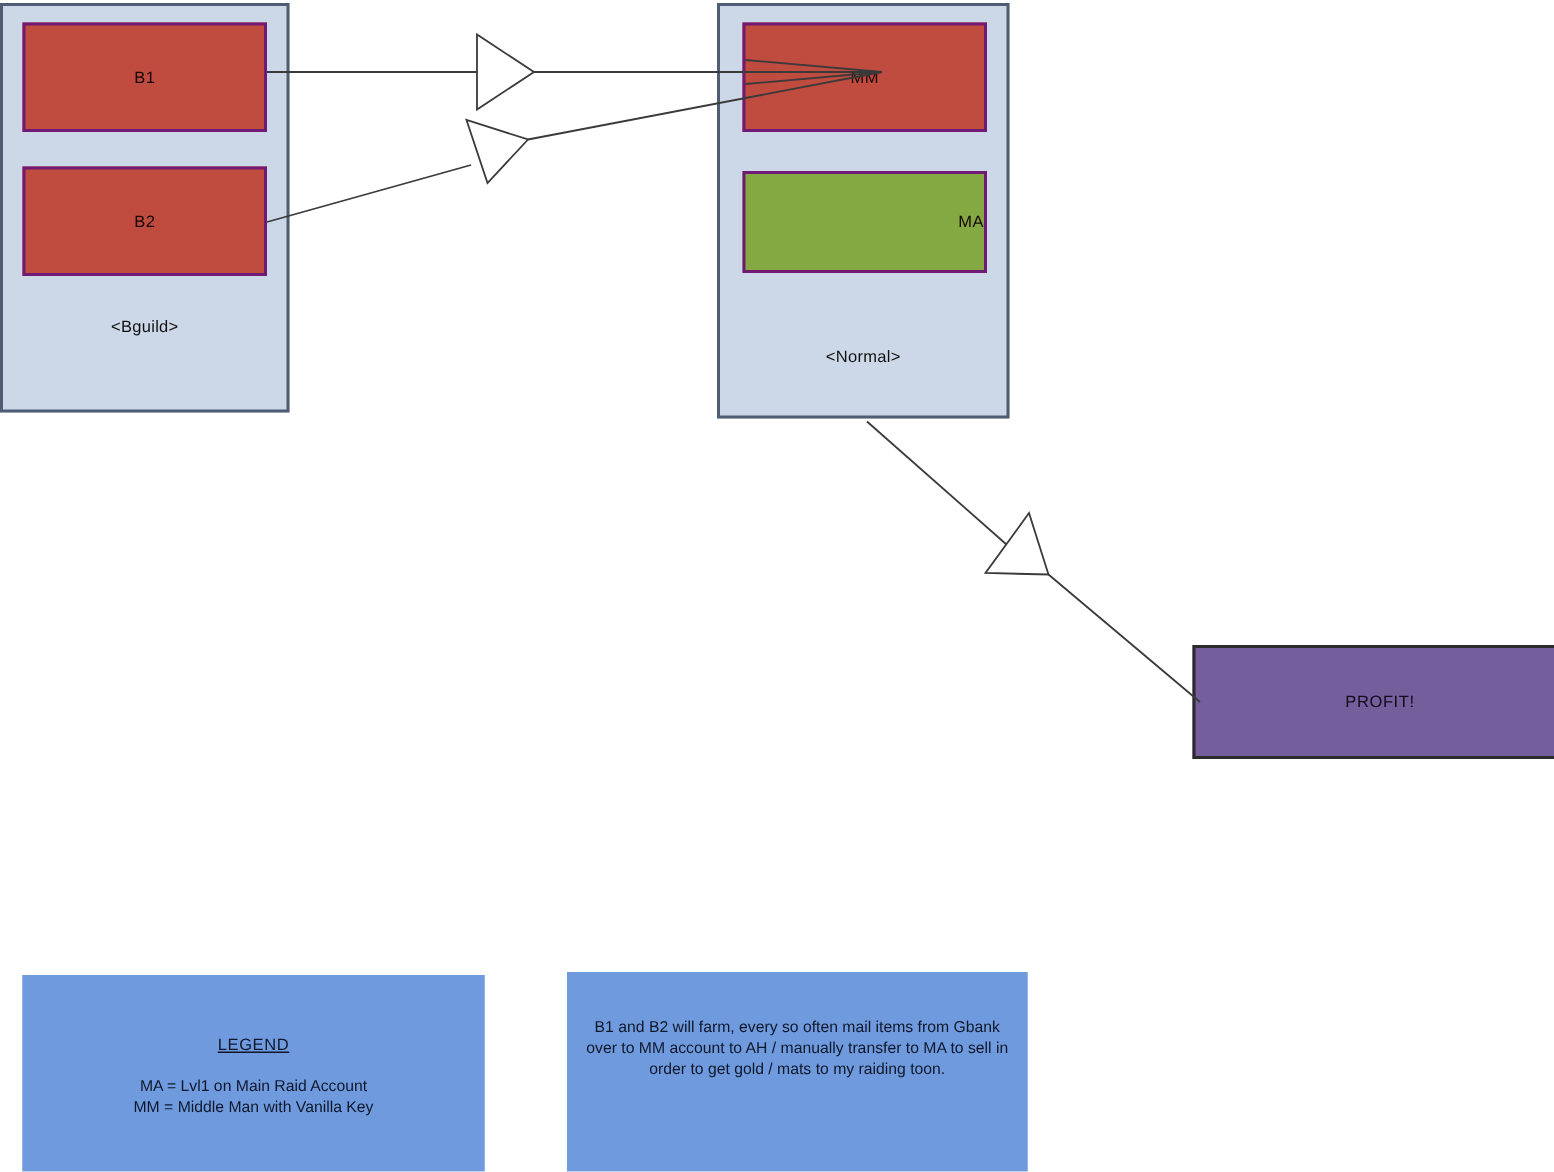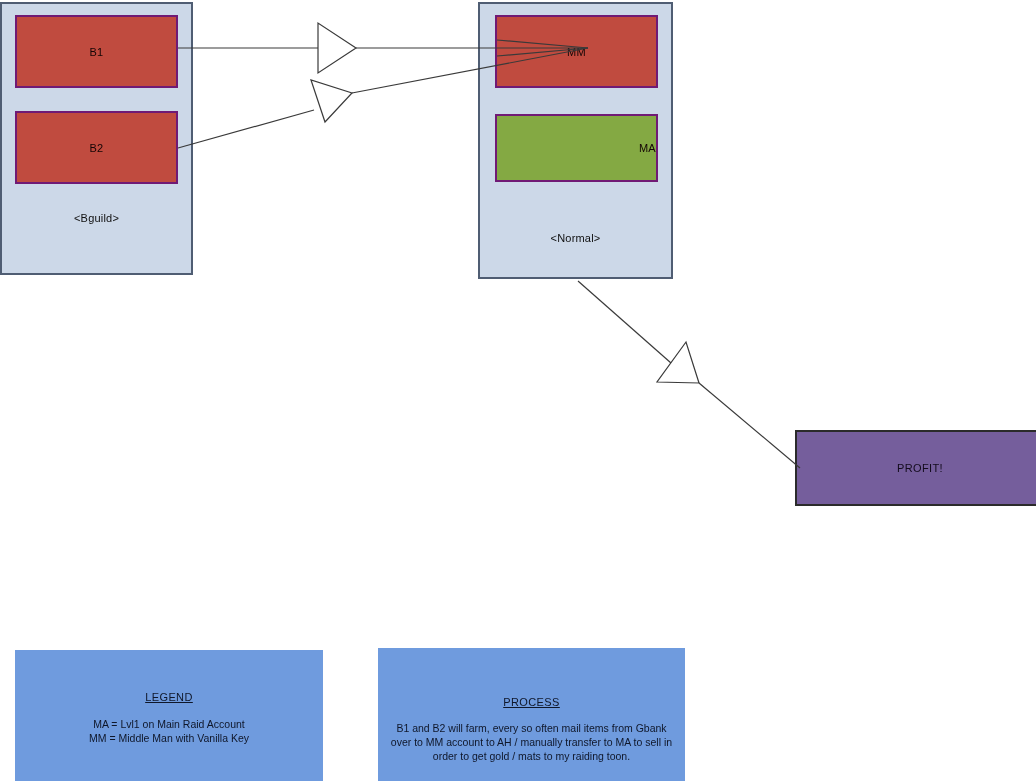--- a/index.html
+++ b/index.html
@@ -158,17 +158,16 @@
 
   <div class="info-panel" style="left:15px; top:650px; width:308px; height:131px;">
     <div class="info-title" style="margin-top:24px;">LEGEND</div>
     <div class="info-lines" style="margin-top:15px;">
       <div>MA = Lvl1 on Main Raid Account</div>
       <div>MM = Middle Man with Vanilla Key</div>
     </div>
   </div>
 
   <div class="info-panel" style="left:378px; top:648px; width:307px; height:133px;">
-    <div class="info-title" style="margin-top:31px;">PROCESS</div>
     <div class="info-para" style="margin-top:13px;">B1 and B2 will farm, every so often mail items from Gbank over to MM account to AH / manually transfer to MA to sell in order to get gold / mats to my raiding toon.</div>
   </div>
 
 </div>
 
 </body></html>

